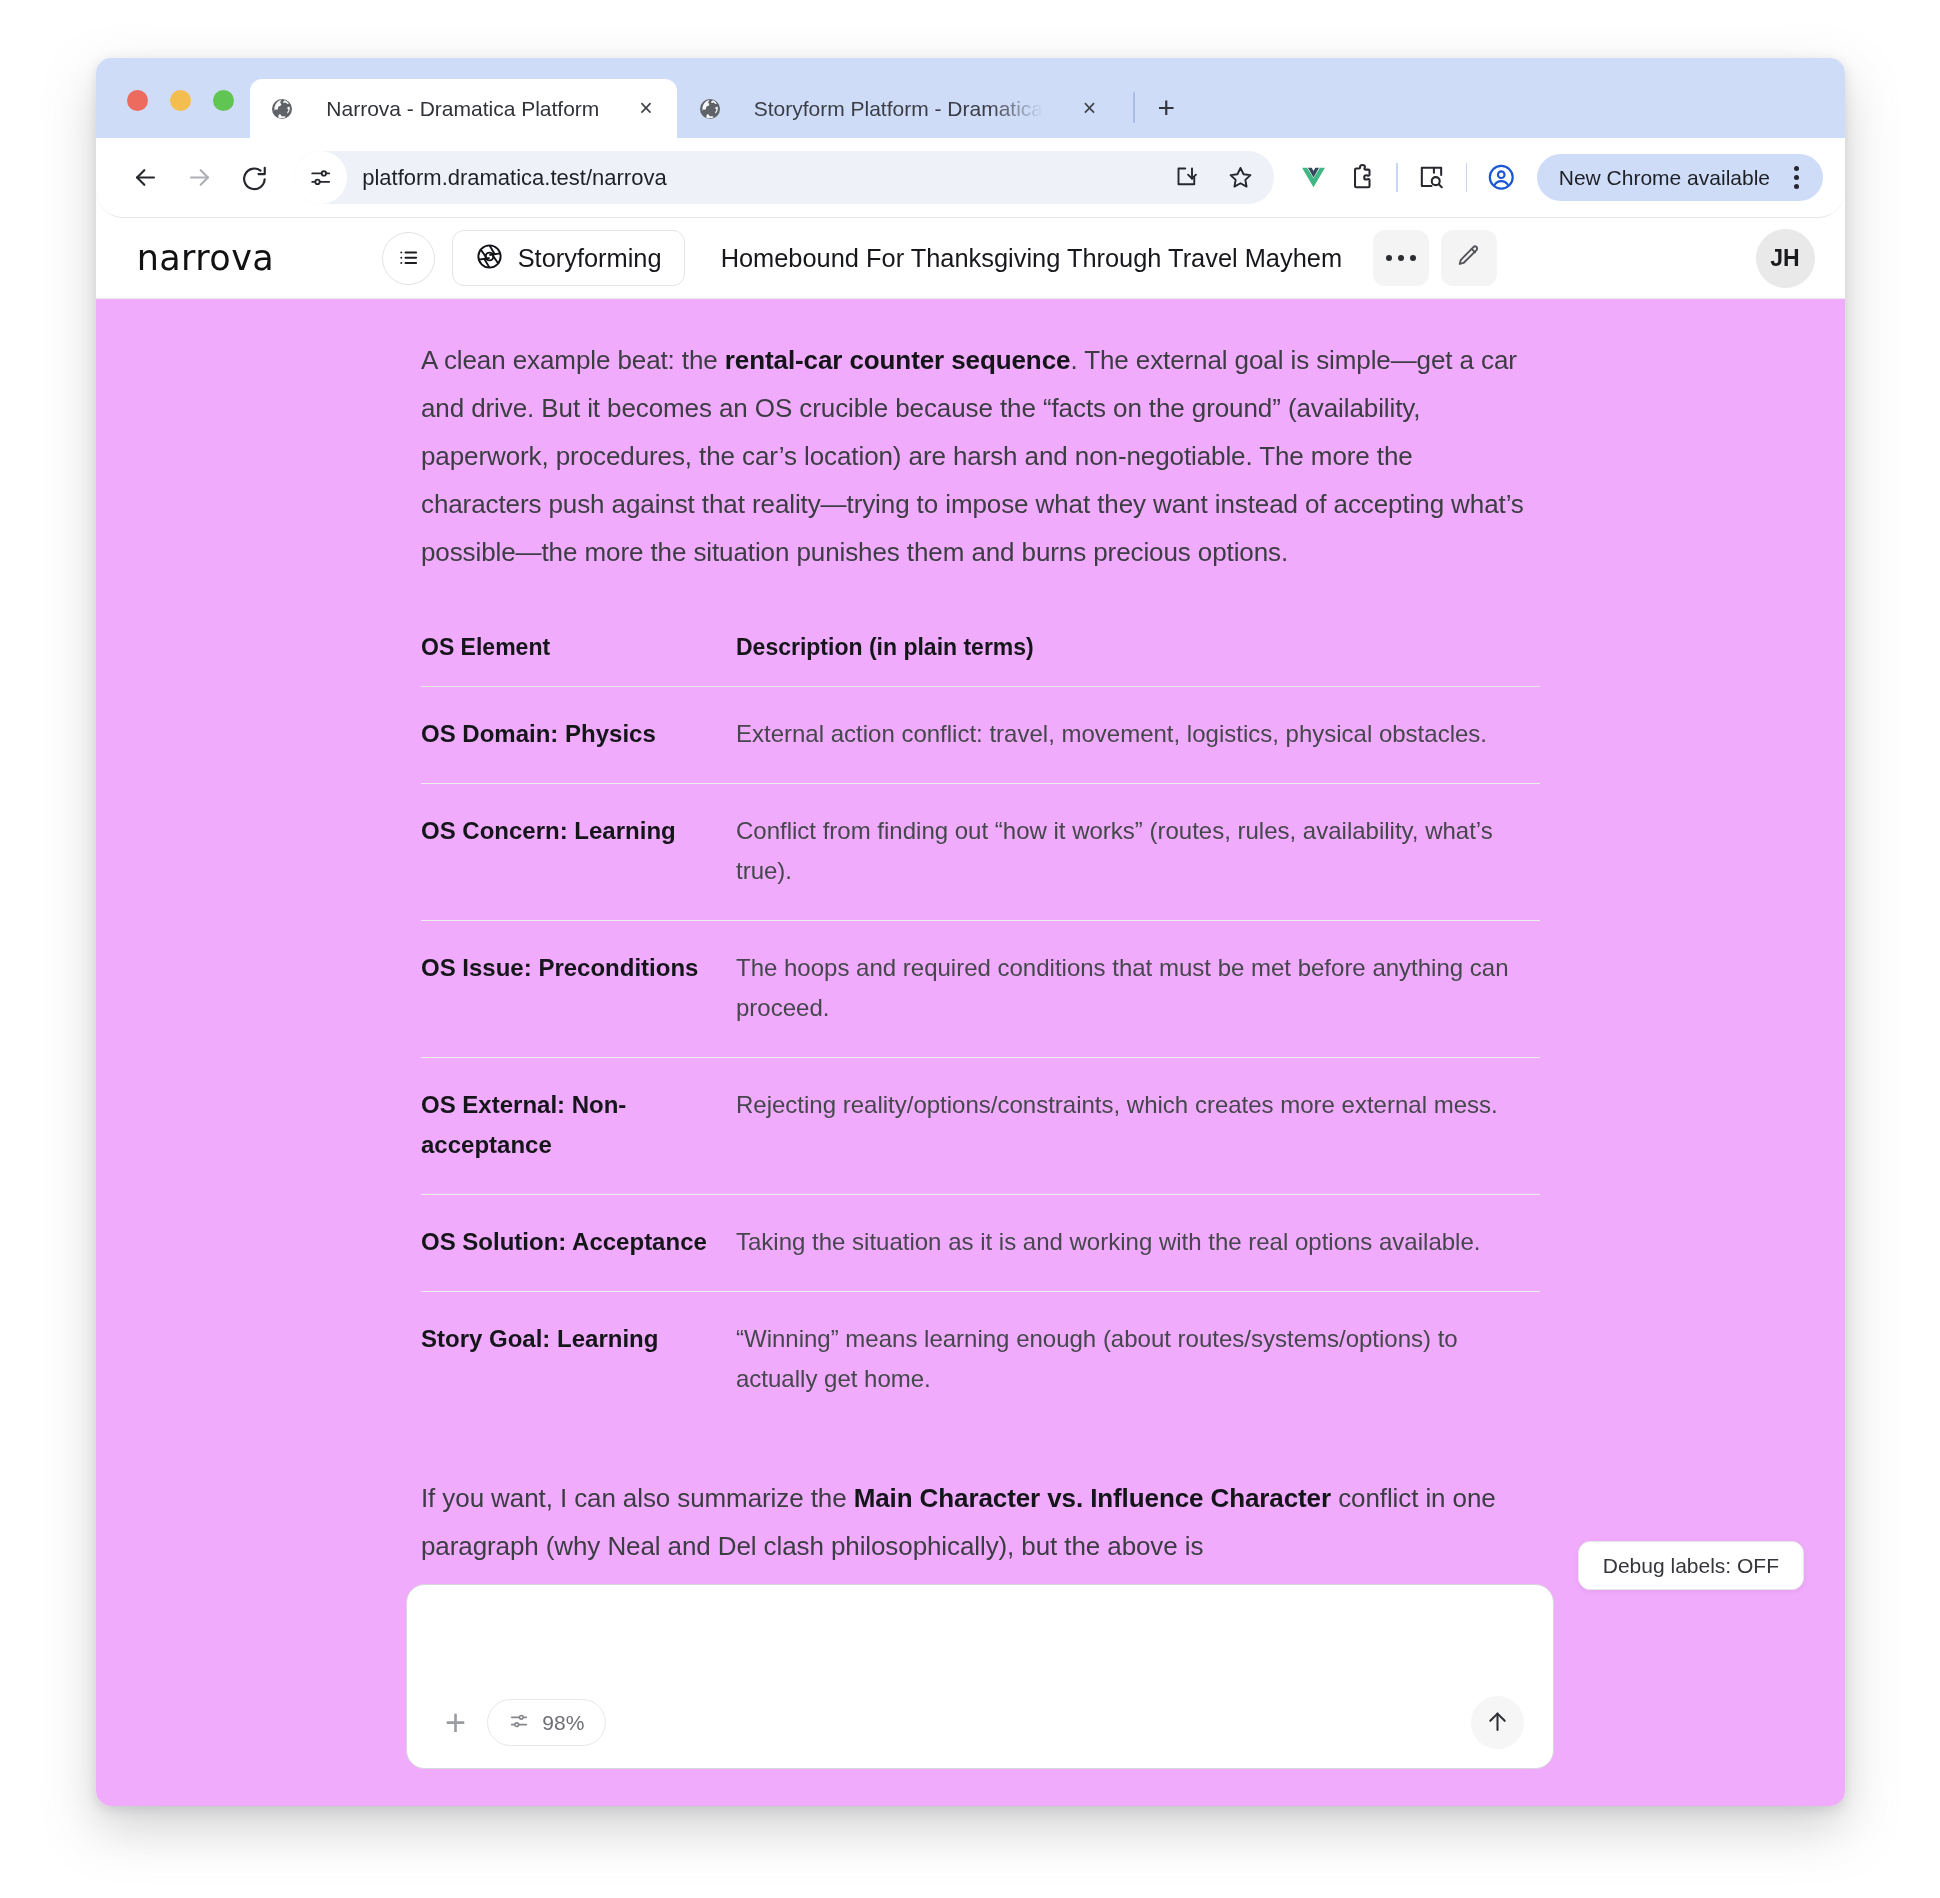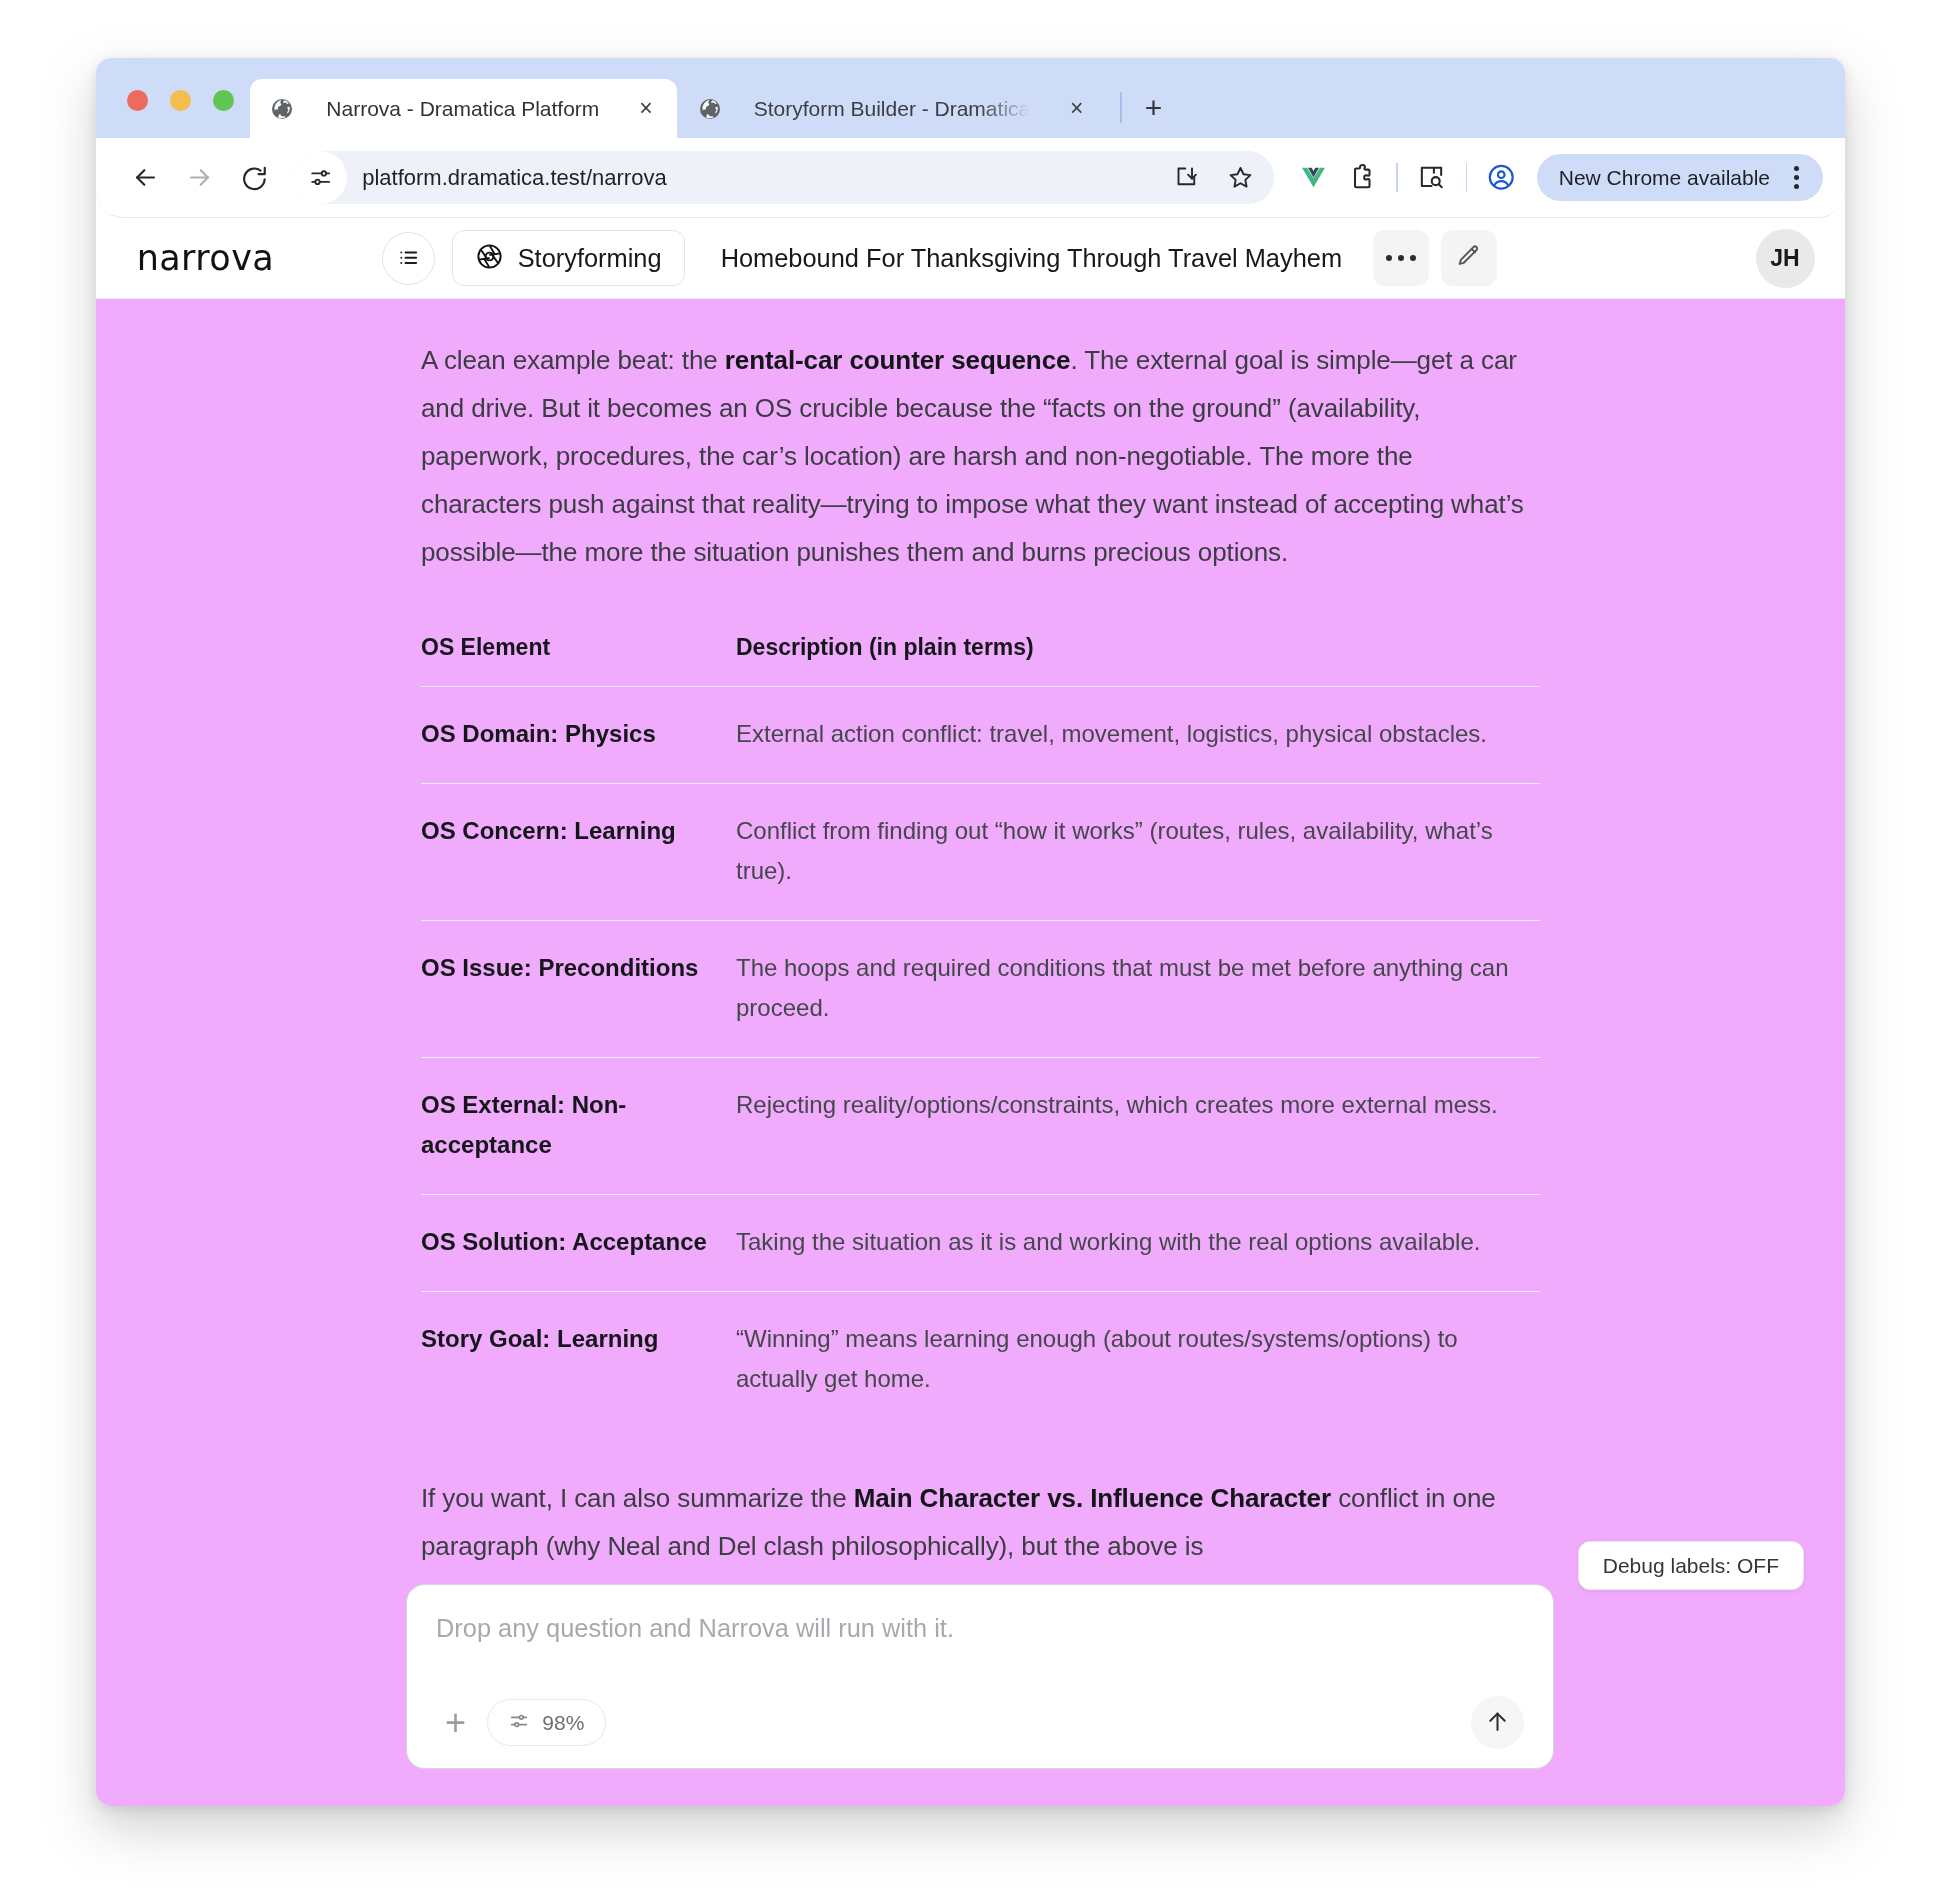--- a/index.html
+++ b/index.html
@@ -416,21 +416,21 @@
         <span class="tabclose">×</span>
       </div>
 
       <div class="tab inactive">
         <span class="favicon">
           <svg width="24" height="24" viewBox="0 0 24 24">
             <circle cx="12" cy="12" r="10" fill="#5f6368"></circle>
             <path d="M12 2.6c-1.8 1.3-2.1 3.3-1.1 4.2.9.8.3 2-.9 2.1-1.3.1-2.3 1.1-2 2.4.2 1-.6 1.6-1.5 1.3-1-.3-1.8.4-2 1.4A9.4 9.4 0 0 1 12 2.6zm3.4 1c1.4.7 2.6 1.8 3.4 3.2-.8.5-1.9.3-2.3-.5-.4-.9-1.4-1.1-2-.6-.6.5-1.4 0-1.3-.8.1-.8.9-1.4 2.2-1.3zm4.2 6.1c.6 2.4-.1 5-1.9 6.8-.7-.6-.6-1.7.1-2.2.8-.5.8-1.7 0-2.2-.8-.5-.7-1.8.2-2.1.6-.2 1.2-.3 1.6-.3zM8.4 20.7a9.4 9.4 0 0 0 7.4-.4c-.4-1-1.5-1.4-2.4-1-1 .4-2.1 0-2.3-1-.2-.9-1.2-1.3-2-.8-.6.4-.8 1.8-.7 3.2z" fill="#fff" opacity="0.95"></path>
           </svg>
         </span>
-        <span class="title">Storyform Builder - Dramatica</span>
+        <span class="title">Storyform Platform - Dramatica</span>
         <span class="tabclose">×</span>
       </div>
 
       <span class="tabsep"></span>
 
       <div class="newtab">+</div>
     </div>
   </div>
 
   <div class="toolbar">
@@ -627,21 +627,20 @@
       </table>
 
       <p class="para last">
         <span>If you want, I can also summarize the </span><b>Main Character vs. Influence Character</b><span> conflict in one paragraph (why Neal and Del clash philosophically), but the above is</span>
       </p>
     </div>
 
     <div class="debug-chip">Debug labels: OFF</div>
 
     <div class="composer">
-      <div class="ph">Drop any question and Narrova will run with it.</div>
       <div class="row">
         <div class="plusbtn">+</div>
         <div class="pctchip">
           <span>
             <svg width="22" height="22" viewBox="0 0 24 24" fill="none" stroke="#85878d" stroke-width="1.8" stroke-linecap="round">
               <line x1="4" y1="8" x2="12" y2="8"></line>
                 <line x1="17" y1="8" x2="20" y2="8"></line>
               <circle cx="14.5" cy="8" r="2"></circle>
               <line x1="4" y1="16" x2="7" y2="16"></line>
                 <line x1="12" y1="16" x2="20" y2="16"></line>

